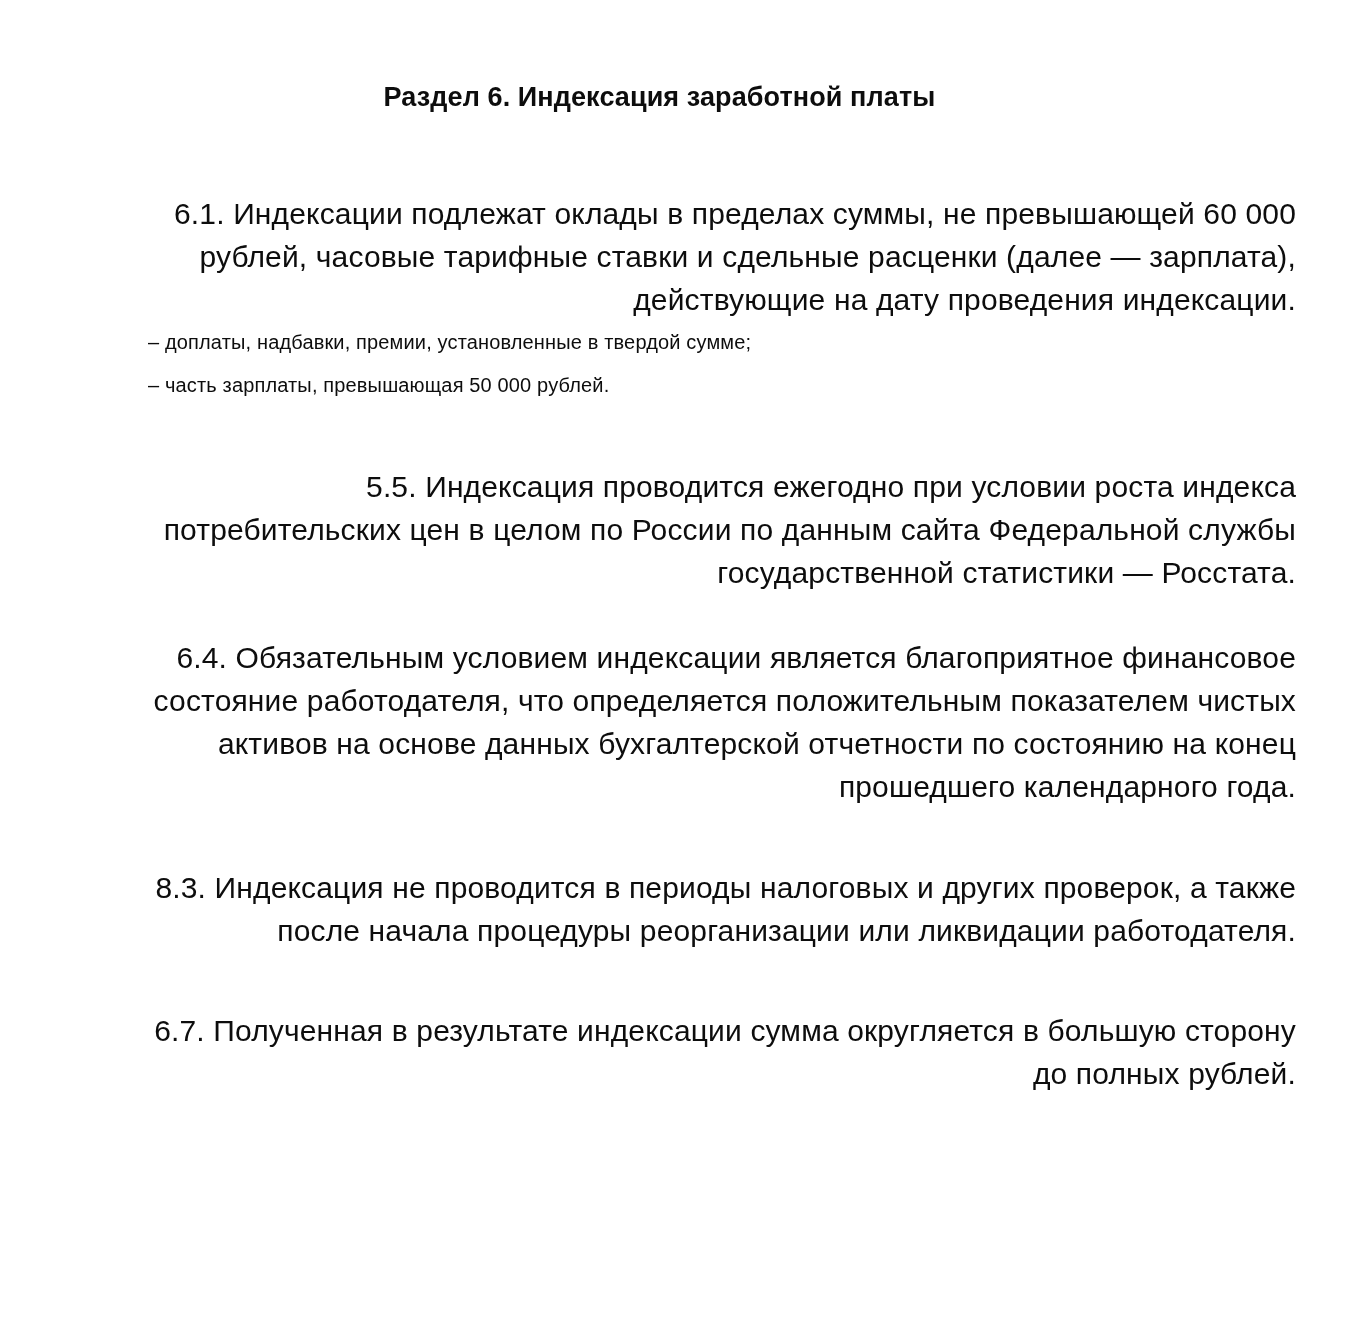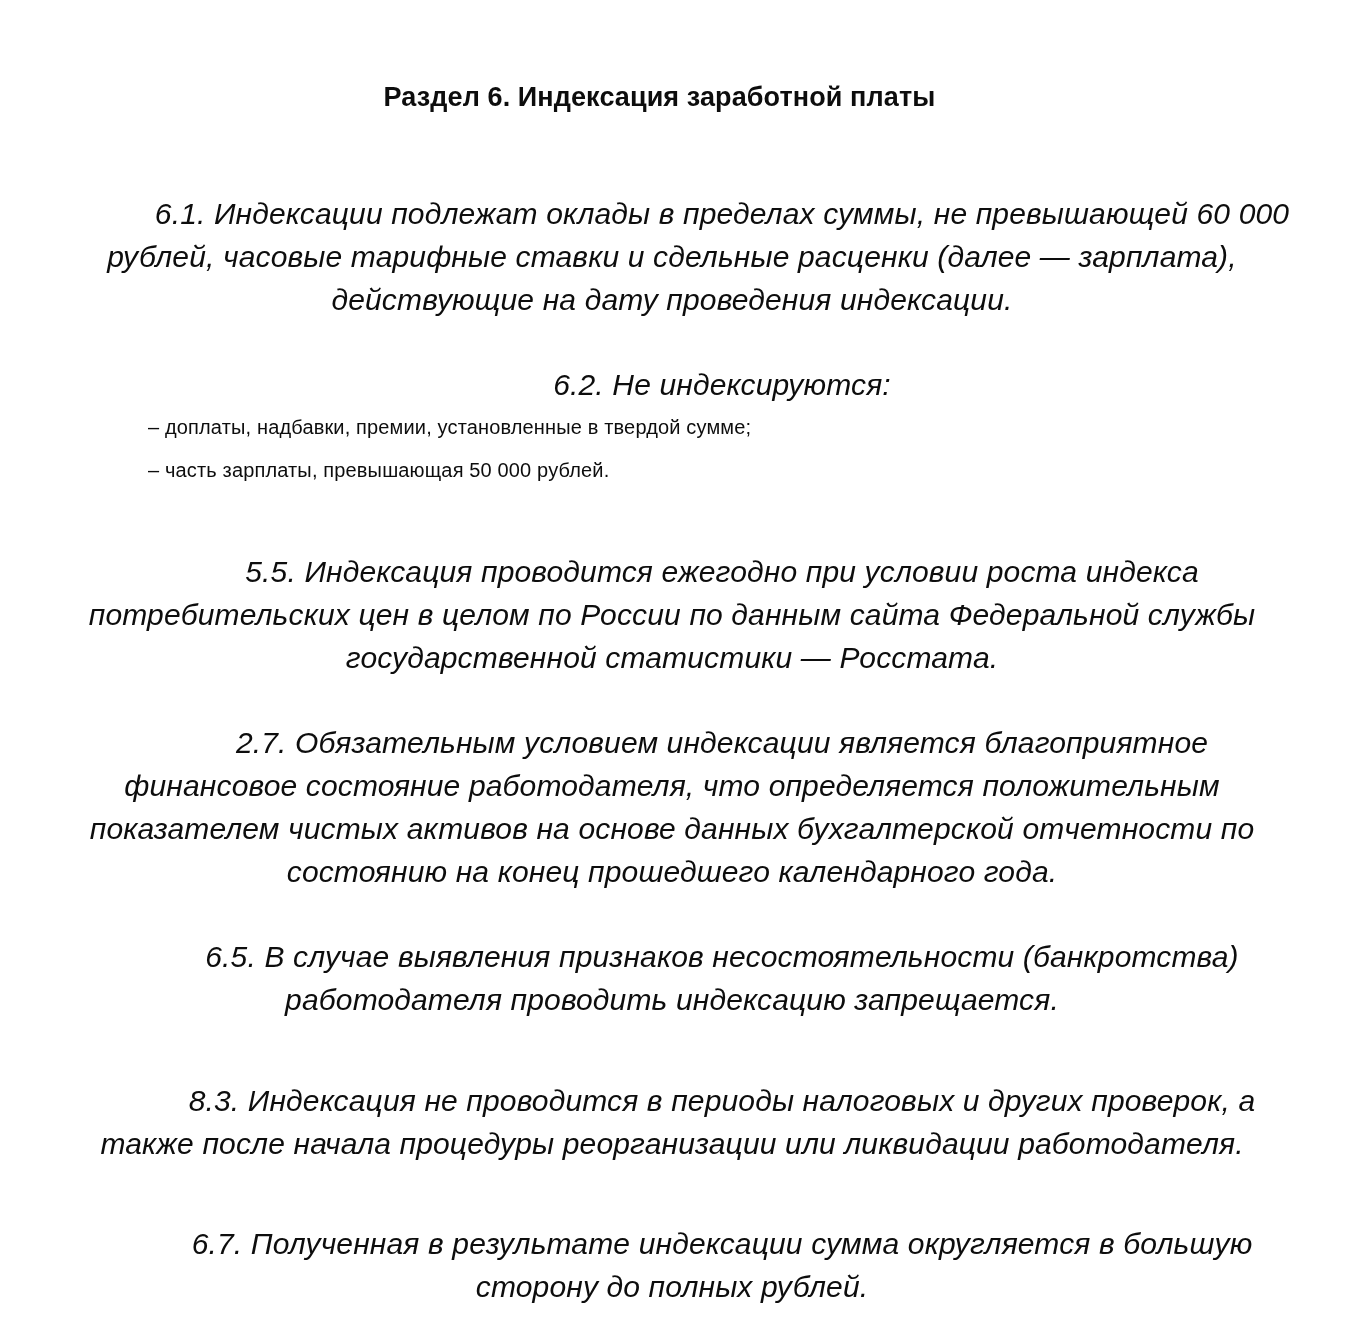--- a/index.html
+++ b/index.html
@@ -39,24 +39,23 @@
     position: absolute;
     left: 48px;
     top: 192px;
     width: 1248px;
   }
   p.clause {
     margin: 0;
     font-size: 30px;
     line-height: 43px;
     text-indent: 100px;
-    text-align: center;
+    text-align: right;
     word-spacing: 0px;
     letter-spacing: 0.15px;
-    font-style: italic;
   }
   p.clause.gap-1 { margin-top: 42px; }
   p.clause.gap-2 { margin-top: 58px; }
   p.clause.gap-3 { margin-top: 57px; }
 
   .dash-line {
     margin: 0;
     font-size: 20px;
     line-height: 43px;
     padding-left: 100px;
@@ -68,30 +67,28 @@
 <body>
 
 <div class="page">
 
   <h1 class="doc-title">Раздел 6. Индексация заработной платы</h1>
 
   <div class="body-block">
 
     <p class="clause">6.1. Индексации подлежат оклады в пределах суммы, не превышающей 60 000 рублей, часовые тарифные ставки и сдельные расценки (далее — зарплата), действующие на дату проведения индексации.</p>
 
-    <p class="clause gap-1">6.2. Не индексируются:</p>
 
     <p class="dash-line">– доплаты, надбавки, премии, установленные в твердой сумме;</p>
 
     <p class="dash-line">– часть зарплаты, превышающая 50 000 рублей.</p>
 
     <p class="clause gap-2">5.5. Индексация проводится ежегодно при условии роста индекса потребительских цен в целом по России по данным сайта Федеральной службы государственной статистики — Росстата.</p>
 
-    <p class="clause gap-1">2.7. Обязательным условием индексации является благоприятное финансовое состояние работодателя, что определяется положительным показателем чистых активов на основе данных бухгалтерской отчетности по состоянию на конец прошедшего календарного года.</p>
+    <p class="clause gap-1">6.4. Обязательным условием индексации является благоприятное финансовое состояние работодателя, что определяется положительным показателем чистых активов на основе данных бухгалтерской отчетности по состоянию на конец прошедшего календарного года.</p>
 
-    <p class="clause gap-1">6.5. В случае выявления признаков несостоятельности (банкротства) работодателя проводить индексацию запрещается.</p>
 
     <p class="clause gap-2">8.3. Индексация не проводится в периоды налоговых и других проверок, а также после начала процедуры реорганизации или ликвидации работодателя.</p>
 
     <p class="clause gap-3">6.7. Полученная в результате индексации сумма округляется в большую сторону до полных рублей.</p>
 
   </div>
 </div>
 
 </body></html>

